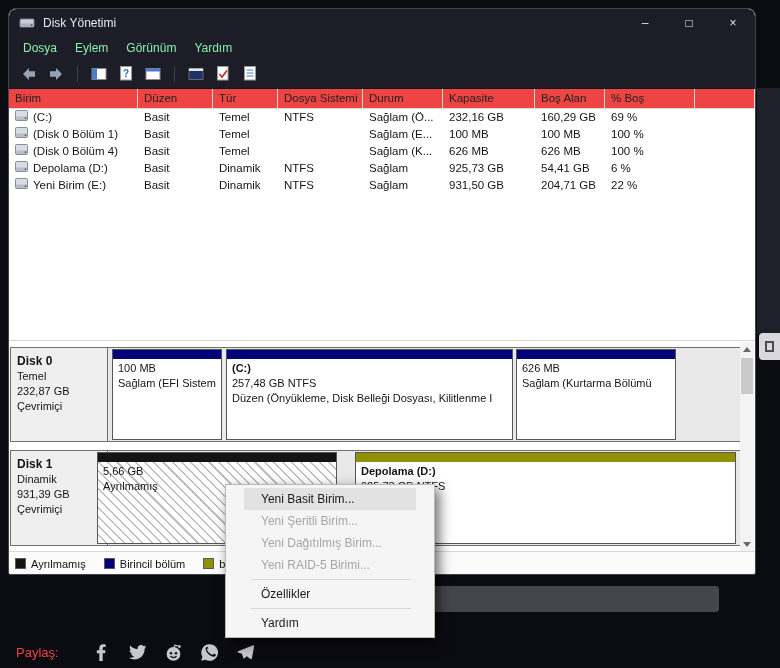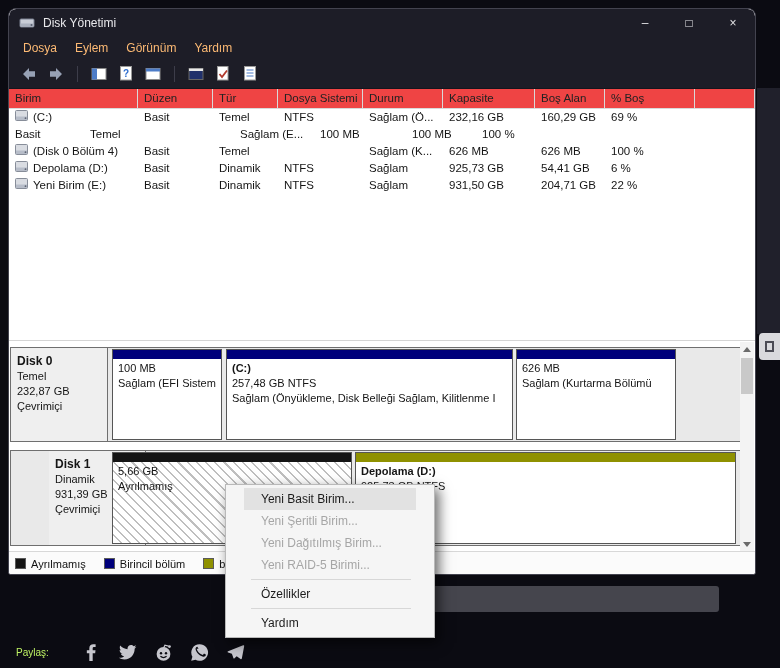--- a/index.html
+++ b/index.html
@@ -15,40 +15,40 @@
   
   .window { position:absolute; left:8px; top:8px; width:748px; height:567px; background:#ffffff; border:1px solid #43434f; border-radius:8px 8px 3px 3px; overflow:hidden; z-index:10; color:#151515; }
 
   .titlebar { position:absolute; left:0; top:0; right:0; height:28px; background:#1d1d27; display:flex; align-items:center; border-radius:7px 7px 0 0; }
   .title-icon { margin-left:10px; display:flex; }
   .title-text { margin-left:8px; font-size:12px; color:#e9e9ec; }
   .tb-spacer { flex:1; }
   .ctrl { width:44px; height:28px; display:flex; align-items:center; justify-content:center; color:#e3e3e6; font-size:12px; cursor:default; }
 
   .menubar { position:absolute; left:0; top:28px; right:0; height:22px; background:#1d1d27; display:flex; align-items:center; padding-left:5px; }
-  .menu-item { color:#fdba74; font-size:12px; padding:2px 9px; }
+  .menu-item { color:#86efac; font-size:12px; padding:2px 9px; }
 
   .toolbar { position:absolute; left:0; top:50px; right:0; height:30px; background:#1d1d27; display:flex; align-items:center; padding-left:10px; gap:7px; border-bottom:1px solid #15151d; }
   .tbtn { width:20px; height:18px; display:flex; align-items:center; justify-content:center; }
   .tsep { width:1px; height:16px; background:#3d3d4a; margin:0 4px; }
 
   
   .list-header { position:absolute; left:0; top:80px; right:0; height:20px; background:#ef4444; display:flex; border-bottom:1px solid #d9d9d9; font-size:11.5px; color:#222; }
   .hcell { line-height:19px; padding-left:6px; border-right:1px solid #d9d9d9; white-space:nowrap; overflow:hidden; }
   .list-body { position:absolute; left:0; top:100px; right:0; }
   .vrow { display:flex; height:17px; font-size:11.5px; }
   .cell { line-height:17px; padding-left:6px; white-space:nowrap; overflow:hidden; }
   .c-name { display:flex; align-items:center; gap:5px; }
   .w1{width:129px}.w2{width:75px}.w3{width:65px}.w4{width:85px}.w5{width:80px}.w6{width:92px}.w7{width:70px}.w8{width:90px}.wf{flex:1}
 
   
   .graph-pane { position:absolute; left:0; top:331px; right:0; height:211px; background:#ffffff; border-top:1px solid #d5d5d5; }
   .disk-row { position:absolute; left:1px; width:731px; border:1px solid #6f6f6f; background:#e9e9e9; display:flex;align-items:flex-end; }
   .row0 { top:6px; height:95px; }
-  .row1 { top:109px; height:96px;padding-left:38px; }
+  .row1 { top:109px; height:96px; }
   .disk-label { width:97px; height:100%; border-right:1px solid #6f6f6f; background:#efefef; padding:5px 6px; }
   .d-name { font-size:12px; font-weight:bold; line-height:16px; }
   .d-line { font-size:11px; line-height:15px; white-space:nowrap; overflow:hidden; }
   .tile { position:absolute; top:1px; bottom:1px; background:#fff; border:1px solid #565656; display:flex; flex-direction:column; overflow:hidden; }
   .strip { height:9px; flex:none; }
   .tile-body { flex:1; padding:2px 5px; background:#fff; }
   .t-line { font-size:11px; line-height:15px; white-space:nowrap; overflow:hidden; }
   .t-title { font-weight:bold; }
   .t-title:empty, .t-status:empty { display:none; }
   .tile.unalloc .tile-body { background:repeating-linear-gradient(45deg,#ffffff 0px,#ffffff 5px,#bfbfbf 5px,#bfbfbf 6.5px); }
@@ -69,21 +69,21 @@
   
   .context-menu { position:absolute; left:225px; top:484px; width:210px; background:#f5f5f5; border:1px solid #b9b9b9; box-shadow:4px 5px 12px rgba(0,0,0,0.6); padding:3px 15px; z-index:40; }
   .m-item { height:22px; line-height:22px; margin:0 3px; padding-left:17px; font-size:12px; color:#1b1b1b; white-space:nowrap; }
   .m-item.hl { background:#e2e2e2; }
   .m-item.dis { color:#a6a6a6; }
   .m-sep { height:1px; background:#d7d7d7; margin:3px 8px 3px 10px; }
 
   
   .gray-bar { position:absolute; left:432px; top:586px; width:287px; height:26px; background:#45454d; border-radius:3px; z-index:5; }
   .share-row { position:absolute; left:16px; top:640px; height:24px; display:flex; align-items:center; gap:17px; }
-  .share-label { font-size:10px; color:#bef264; margin-right:16px; }
+  .share-label { font-size:13px; color:#ef4444; margin-right:16px; }
   .sicon { width:19px; height:19px; display:flex; align-items:center; justify-content:center; }
 </style>
 </head>
 <body>
 
 <div class="screen">
 
   <div class="side-panel"></div>
   <div class="floating-widget">
     <div class="glyph"></div>
@@ -190,20 +190,28 @@
         <div class="cell w2">Basit</div>
         <div class="cell w3">Temel</div>
         <div class="cell w4">NTFS</div>
         <div class="cell w5">Sağlam (Ö...</div>
         <div class="cell w6">232,16 GB</div>
         <div class="cell w7">160,29 GB</div>
         <div class="cell w8">69 %</div>
       </div>
 
       <div class="vrow">
+        <div class="cell w1 c-name">
+            <span><svg width="13" height="11" viewBox="0 0 13 11">
+                <rect x="0.5" y="0.5" width="12" height="10" rx="1" fill="#d9dce2" stroke="#878d99"></rect>
+                <rect x="1" y="6.5" width="11" height="3.5" fill="#b7bdc9"></rect>
+                <circle cx="10.5" cy="8.2" r="0.9" fill="#5d6472"></circle>
+              </svg></span>
+            <span>(Disk 0 Bölüm 1)</span>
+          </div>
         <div class="cell w2">Basit</div>
         <div class="cell w3">Temel</div>
         <div class="cell w4"></div>
         <div class="cell w5">Sağlam (E...</div>
         <div class="cell w6">100 MB</div>
         <div class="cell w7">100 MB</div>
         <div class="cell w8">100 %</div>
       </div>
 
       <div class="vrow">
@@ -277,41 +285,41 @@
 
             <div class="t-line">100 MB</div>
             <div class="t-line t-status">Sağlam (EFI Sistem</div>
           </div>
         </div>
         <div class="tile" style="left:215px;width:287px">
           <div class="strip" style="background-color: rgb(0, 0, 123);"></div>
           <div class="tile-body">
             <div class="t-line t-title">(C:)</div>
             <div class="t-line">257,48 GB NTFS</div>
-            <div class="t-line t-status">Sağlam (Önyükleme, Disk Belleği Sağlam, Kilitlenme I</div>
+            <div class="t-line t-status">Düzen (Önyükleme, Disk Belleği Dosyası, Kilitlenme I</div>
           </div>
         </div>
         <div class="tile" style="left:505px;width:160px">
           <div class="strip" style="background-color: rgb(0, 0, 123);"></div>
           <div class="tile-body">
 
             <div class="t-line">626 MB</div>
             <div class="t-line t-status">Sağlam (Kurtarma Bölümü</div>
           </div>
         </div>
       </div>
 
       <div class="disk-row row1">
         <div class="disk-label">
           <div class="d-name">Disk 1</div>
           <div class="d-line">Dinamik</div>
           <div class="d-line">931,39 GB</div>
           <div class="d-line">Çevrimiçi</div>
         </div>
-        <div class="tile unalloc" style="left:101px;width:240px">
+        <div class="tile unalloc" style="left:86px;width:240px">
           <div class="strip" style="background-color: rgb(20, 20, 20);"></div>
           <div class="tile-body">
 
             <div class="t-line">5,66 GB</div>
             <div class="t-line t-status">Ayrılmamış</div>
           </div>
         </div>
         <div class="tile" style="left:344px;width:381px">
           <div class="strip" style="background-color: rgb(143, 145, 0);"></div>
           <div class="tile-body">

